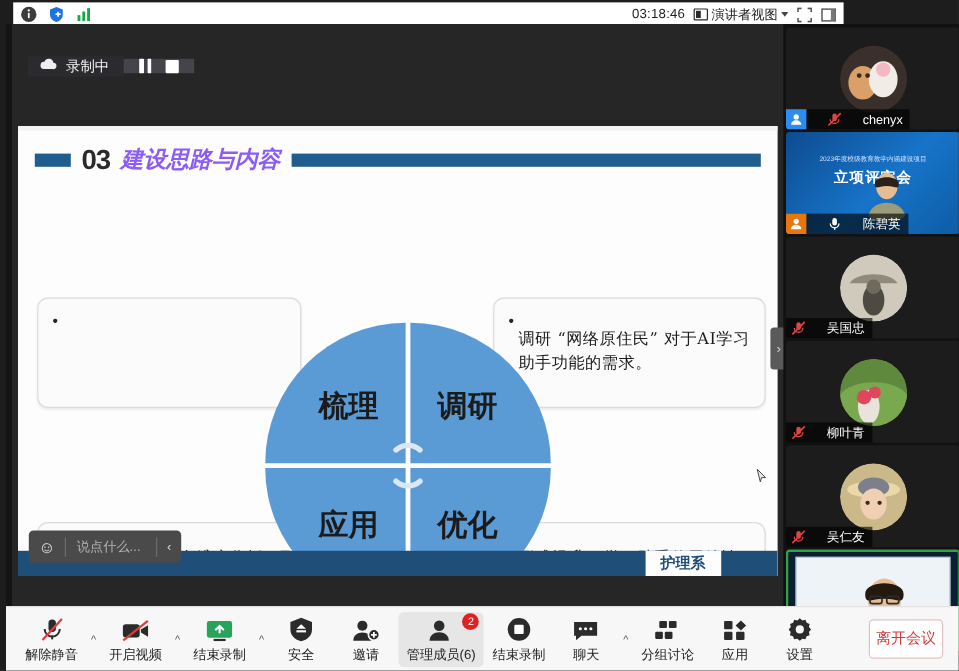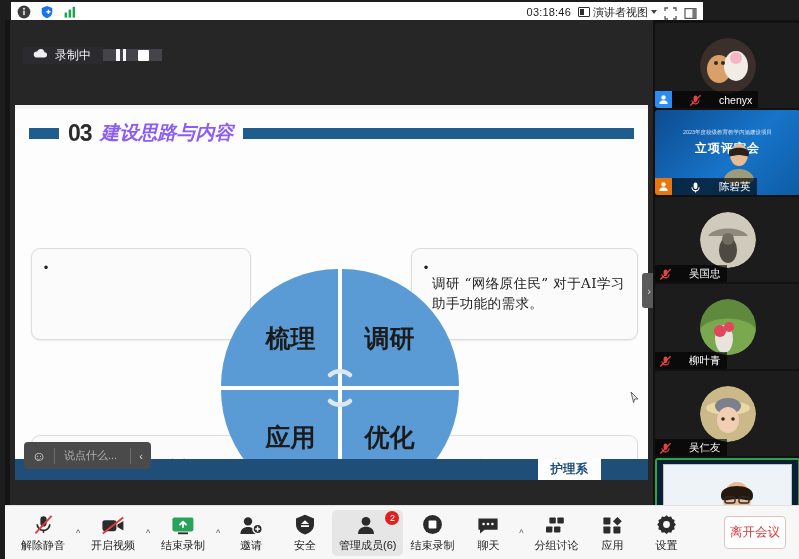--- a/index.html
+++ b/index.html
@@ -535,41 +535,41 @@
               <path d="M12 11V5.6m0 0-3 3m3-3 3 3" stroke="#fff" stroke-width="1.8" fill="none" stroke-linecap="round"></path>
               <rect x="7" y="16.4" width="10" height="1.8" fill="#2b2b2b"></rect>
             </svg>
         </span>
         <span class="tb-lb">结束录制</span>
       </div>
       <div class="tb-caret">^</div>
 
       <div class="tb-item">
         <span class="tb-ic">
+          <svg width="20" height="21" viewBox="0 0 20 21">
+              <path d="M10 .8 19 4.4v6.2c0 5-3.8 8.6-9 9.8-5.2-1.2-9-4.8-9-9.8V4.4z" fill="#2b2b2b"></path>
+              <path d="M10 6.2 14 10H6z" fill="#fff"></path>
+              <rect x="6" y="11.2" width="8" height="1.8" fill="#fff"></rect>
+            </svg>
+        </span>
+        <span class="tb-lb">安全</span>
+      </div>
+
+      <div class="tb-item">
+        <span class="tb-ic">
           <svg width="24" height="19" viewBox="0 0 24 19">
               <circle cx="9" cy="5.4" r="4.2" fill="#2b2b2b"></circle>
               <path d="M1.4 18c0-4.6 3.4-7 7.6-7s7.6 2.4 7.6 7z" fill="#2b2b2b"></path>
               <circle cx="18.6" cy="13" r="4.6" fill="#2b2b2b" stroke="#f7f7f7" stroke-width="1.4"></circle>
               <path d="M18.6 10.6v4.8M16.2 13h4.8" stroke="#fff" stroke-width="1.5"></path>
             </svg>
         </span>
         <span class="tb-lb">邀请</span>
       </div>
 
-      <div class="tb-item">
-        <span class="tb-ic">
-          <svg width="20" height="21" viewBox="0 0 20 21">
-              <path d="M10 .8 19 4.4v6.2c0 5-3.8 8.6-9 9.8-5.2-1.2-9-4.8-9-9.8V4.4z" fill="#2b2b2b"></path>
-              <path d="M10 6.2 14 10H6z" fill="#fff"></path>
-              <rect x="6" y="11.2" width="8" height="1.8" fill="#fff"></rect>
-            </svg>
-        </span>
-        <span class="tb-lb">安全</span>
-      </div>
-
       <div class="tb-item hl">
         <span class="badge">2</span>
         <span class="tb-ic">
           <svg width="24" height="19" viewBox="0 0 24 19">
               <circle cx="10" cy="5.4" r="4.4" fill="#2b2b2b"></circle>
               <path d="M2 18c0-4.8 3.6-7.2 8-7.2s8 2.4 8 7.2z" fill="#2b2b2b"></path>
             </svg>
         </span>
         <span class="tb-lb">管理成员(6)</span>
       </div>

